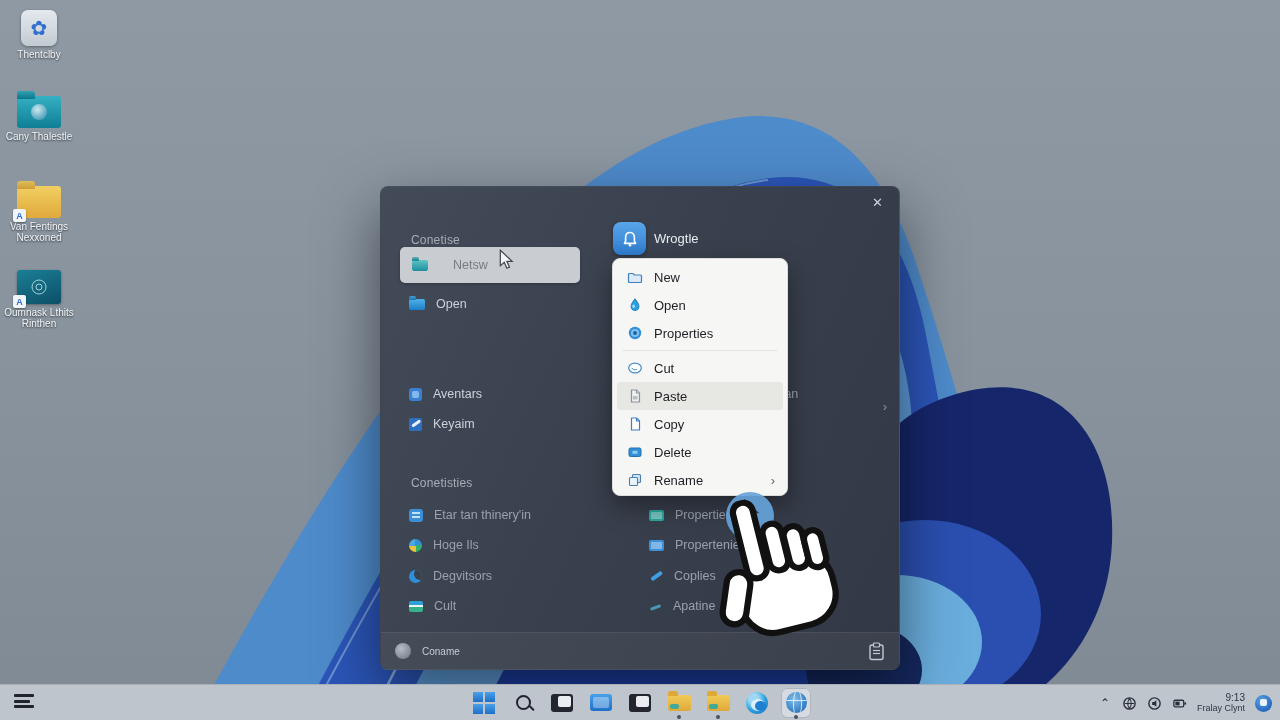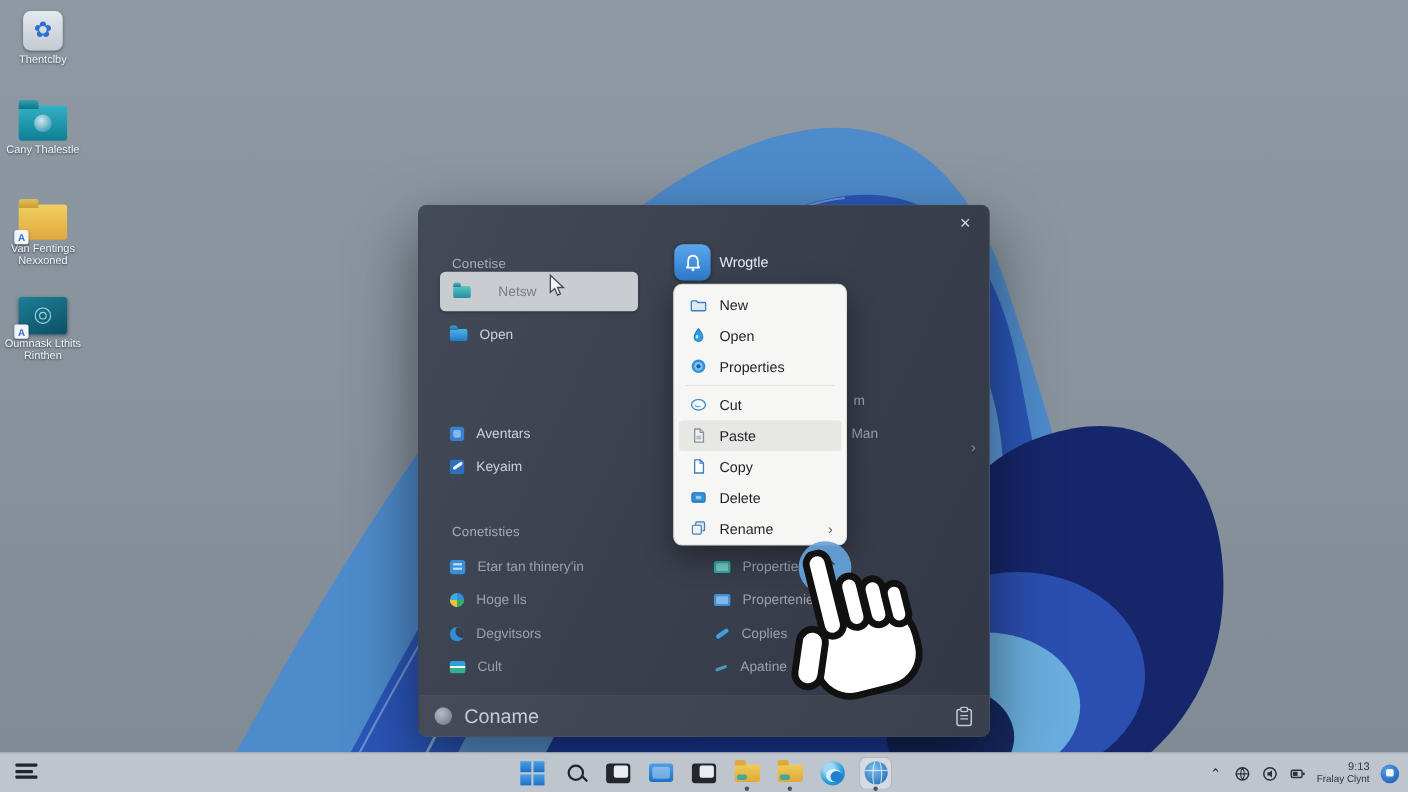--- a/index.html
+++ b/index.html
@@ -68,30 +68,30 @@
   .ic-stripes{width:14px;height:11px;border-radius:2px;background:linear-gradient(180deg,#2f9fd8 0 40%,#eef3f7 40% 55%,#35b08a 55% 100%);}
   .ic-screen{width:15px;height:11px;border-radius:2px;position:relative;}
   .ic-screen::after{content:"";position:absolute;inset:2px;border-radius:1px;background:rgba(255,255,255,.35);}
   .tealscr{background:#2fa8a0;}
   .bluescr{background:#3f8fd8;}
   .ic-wave{width:13px;height:13px;position:relative;opacity:.75;}
   .ic-wave::before{content:"";position:absolute;left:1px;top:6px;width:11px;height:2.5px;border-radius:2px;background:#4fb8d8;transform:rotate(-20deg);}
   .footer{left:0;right:0;bottom:0;height:37px;border-radius:0 0 8px 8px;background:rgba(255,255,255,.045);
           border-top:1px solid rgba(255,255,255,.07);display:flex;align-items:center;gap:11px;padding:0 14px;}
   .coname-circ{width:16px;height:16px;border-radius:50%;background:radial-gradient(circle at 38% 35%,#b7bdc6,#7d8590 75%);}
-  .footer .lbl{font-size:18px;color:#c6ccd4;}
+  .footer .lbl{font-size:10px;color:#c6ccd4;}
   .clip-svg{margin-left:auto;cursor:pointer;}
   .frag{font-size:12.5px;color:#9aa1ab;}
 
   
   .wrog-ic{left:613px;top:222px;width:33px;height:33px;border-radius:8px;
            background:linear-gradient(180deg,#5aa6ea,#2e7cd0);display:flex;align-items:center;justify-content:center;
            box-shadow:0 1px 4px rgba(0,0,0,.35);cursor:pointer;}
   .wrog-lbl{left:654px;top:231px;font-size:13px;color:#e8ecf2;}
-  .popup{left:612px;top:258px;width:158px;height:238px;border-radius:8px;background:var(--menu-bg);
+  .popup{left:612px;top:258px;width:176px;height:238px;border-radius:8px;background:var(--menu-bg);
          border:1px solid #dcdcd8;box-shadow:0 10px 26px rgba(0,0,0,.4);padding-top:4px;}
   .mrow{display:flex;align-items:center;gap:11px;height:28px;padding:0 8px 0 10px;margin:0 4px;border-radius:4px;cursor:pointer;}
   .mrow .mlbl{font-size:13px;color:#1d1f24;}
   .mrow.hl{background:var(--paste-highlight);}
   .msep{height:1px;background:#e2e2de;margin:3px 10px;}
   .mchev{margin-left:auto;font-size:13px;color:#5a5f66;}
 
   
   .blue-circle{left:726px;top:492px;width:48px;height:48px;border-radius:50%;background:var(--circle-blue);opacity:.92;}
   .hand-wrap{left:700px;top:494px;width:150px;height:150px;transform:rotate(-14deg);}

